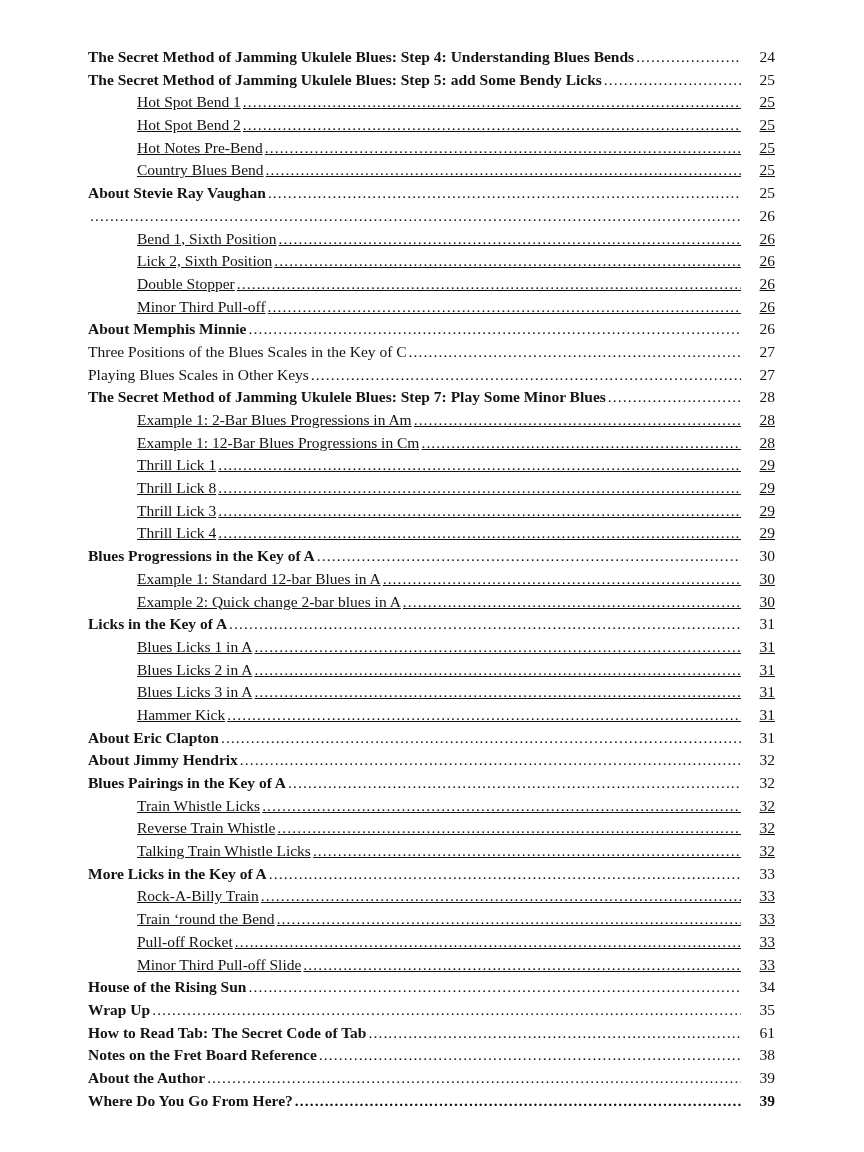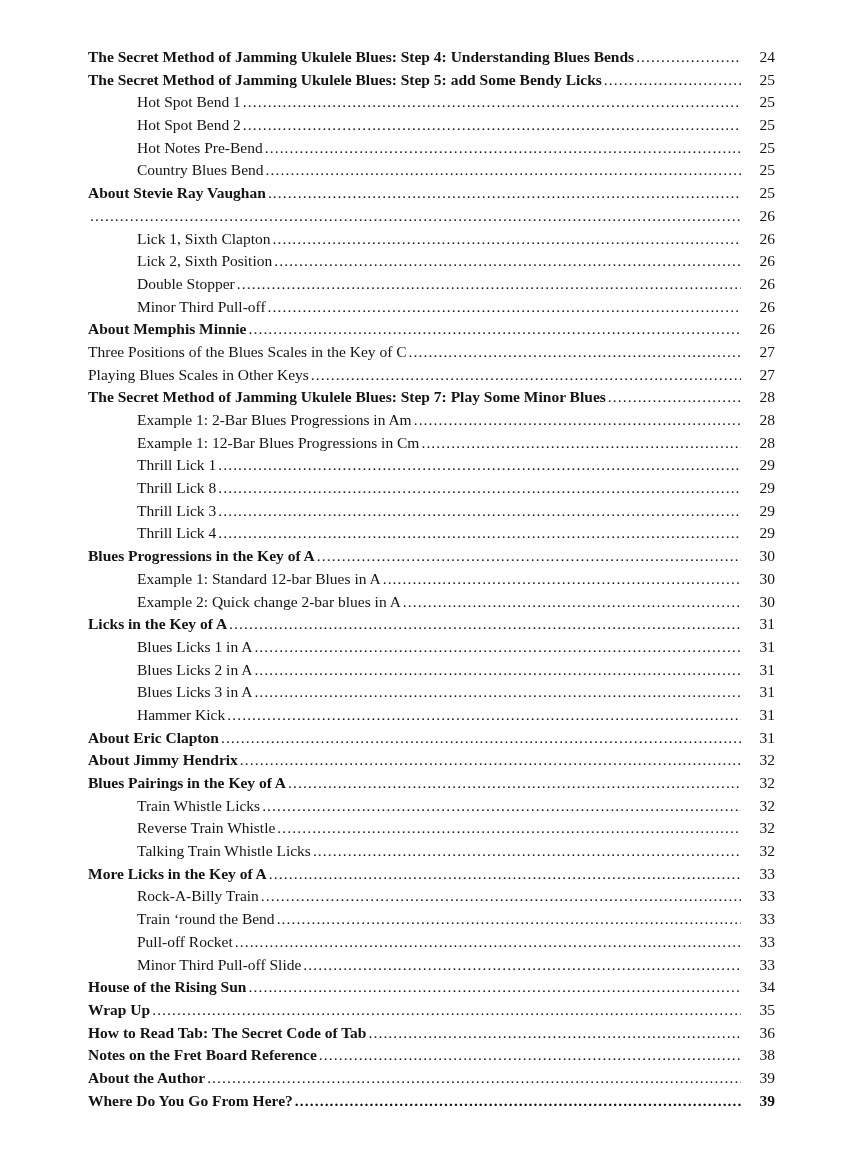--- a/index.html
+++ b/index.html
@@ -20,21 +20,21 @@
   }
   .toc-row {
     display: flex;
     align-items: baseline;
     height: 22.7px;
     font-size: 15.5px;
     line-height: 22.7px;
     white-space: nowrap;
     overflow: hidden;
   }
-  .toc-row.l1 { padding-left: 49px; }
+  .toc-row.l1 { padding-left: 49px; text-decoration: underline; }
   .toc-row.b .t { font-weight: 700; }
   .t { flex: 0 0 auto; }
   .d {
     flex: 1 1 auto;
     overflow: hidden;
     letter-spacing: 1.1px;
     padding-left: 2px;
     padding-right: 1px;
   }
   .p {
@@ -83,21 +83,21 @@
       <div class="toc-row b">
     <span class="t">About Stevie Ray Vaughan</span>
     <span class="d">....................................................................................................................................................................................................................................................................</span>
     <span class="p">25</span>
   </div>
       <div class="toc-row b">
     <span class="d">....................................................................................................................................................................................................................................................................</span>
     <span class="p">26</span>
   </div>
       <div class="toc-row l1">
-    <span class="t">Lick 1, Sixth Clapton</span>
+    <span class="t">Bend 1, Sixth Position</span>
     <span class="d">....................................................................................................................................................................................................................................................................</span>
     <span class="p">26</span>
   </div>
       <div class="toc-row l1">
     <span class="t">Lick 2, Sixth Position</span>
     <span class="d">....................................................................................................................................................................................................................................................................</span>
     <span class="p">26</span>
   </div>
       <div class="toc-row l1">
     <span class="t">Double Stopper</span>
@@ -260,21 +260,21 @@
     <span class="p">34</span>
   </div>
       <div class="toc-row b">
     <span class="t">Wrap Up</span>
     <span class="d">....................................................................................................................................................................................................................................................................</span>
     <span class="p">35</span>
   </div>
       <div class="toc-row b">
     <span class="t">How to Read Tab: The Secret Code of Tab</span>
     <span class="d">....................................................................................................................................................................................................................................................................</span>
-    <span class="p">36</span>
+    <span class="p">61</span>
   </div>
       <div class="toc-row b">
     <span class="t">Notes on the Fret Board Reference</span>
     <span class="d">....................................................................................................................................................................................................................................................................</span>
     <span class="p">38</span>
   </div>
       <div class="toc-row b">
     <span class="t">About the Author</span>
     <span class="d">....................................................................................................................................................................................................................................................................</span>
     <span class="p">39</span>

